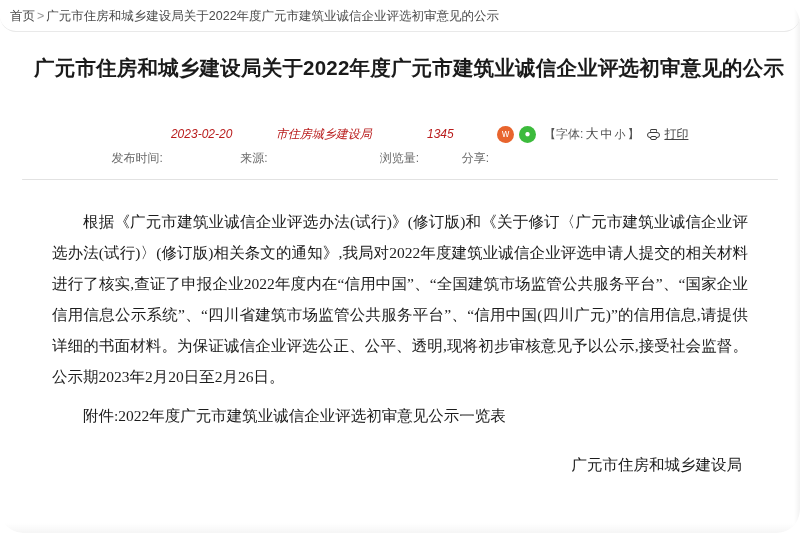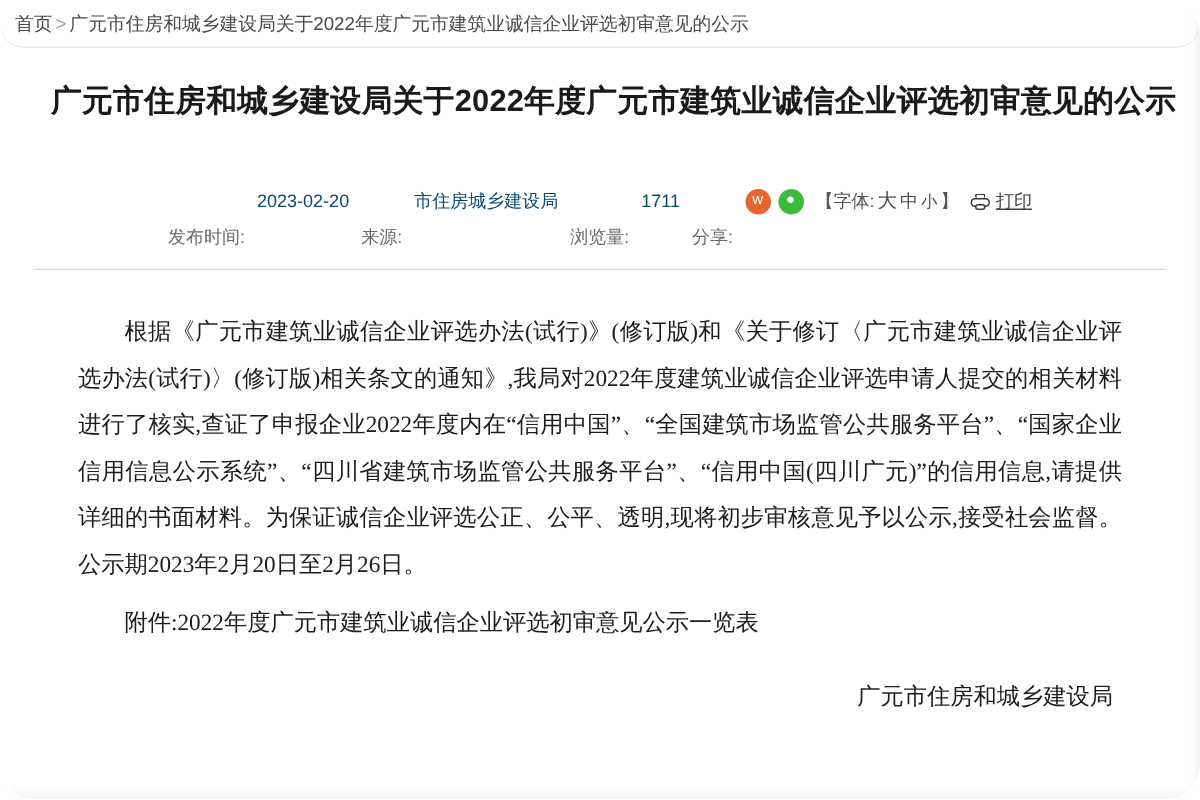--- a/index.html
+++ b/index.html
@@ -56,21 +56,21 @@
     align-items: center;
     justify-content: center;
     gap: 8px;
     font-size: 12px;
     color: #6a6a6a;
     padding: 6px 0 12px 0;
     flex-wrap: nowrap;
   }
   .meta-item { white-space: nowrap; }
   .meta-label { color: #6a6a6a; margin-top: 48px; }
-  .meta-value { color: #0c4a6e; }
+  .meta-value { color: #b91c1c; font-style: italic; }
 
   .share-icons { display: flex; align-items: center; gap: 5px; }
   .share-icon {
     width: 17px; height: 17px;
     border-radius: 50%;
     display: inline-flex;
     align-items: center;
     justify-content: center;
     color: #fff;
     font-size: 10px;
@@ -186,21 +186,21 @@
   <div class="title-wrap">
     <div class="doc-title">广元市住房和城乡建设局关于2022年度广元市建筑业诚信企业评选初审意见的公示</div>
   </div>
 
   <div class="meta-bar">
     <span class="meta-item meta-label">发布时间:</span>
     <span class="meta-item meta-value">2023-02-20</span>
     <span class="meta-item meta-label">来源:</span>
     <span class="meta-item meta-value">市住房城乡建设局</span>
     <span class="meta-item meta-label">浏览量:</span>
-    <span class="meta-item meta-value">1711</span>
+    <span class="meta-item meta-value">1345</span>
     <span class="meta-item meta-label">分享:</span>
     <span class="share-icons">
       <span class="share-icon sina">w</span>
       <span class="share-icon wechat">●</span>
     </span>
     <span class="fontsize-box">
       <span>【字体:</span>
       <span class="fs-opt big">大</span>
       <span class="fs-opt mid">中</span>
       <span class="fs-opt small">小</span>

